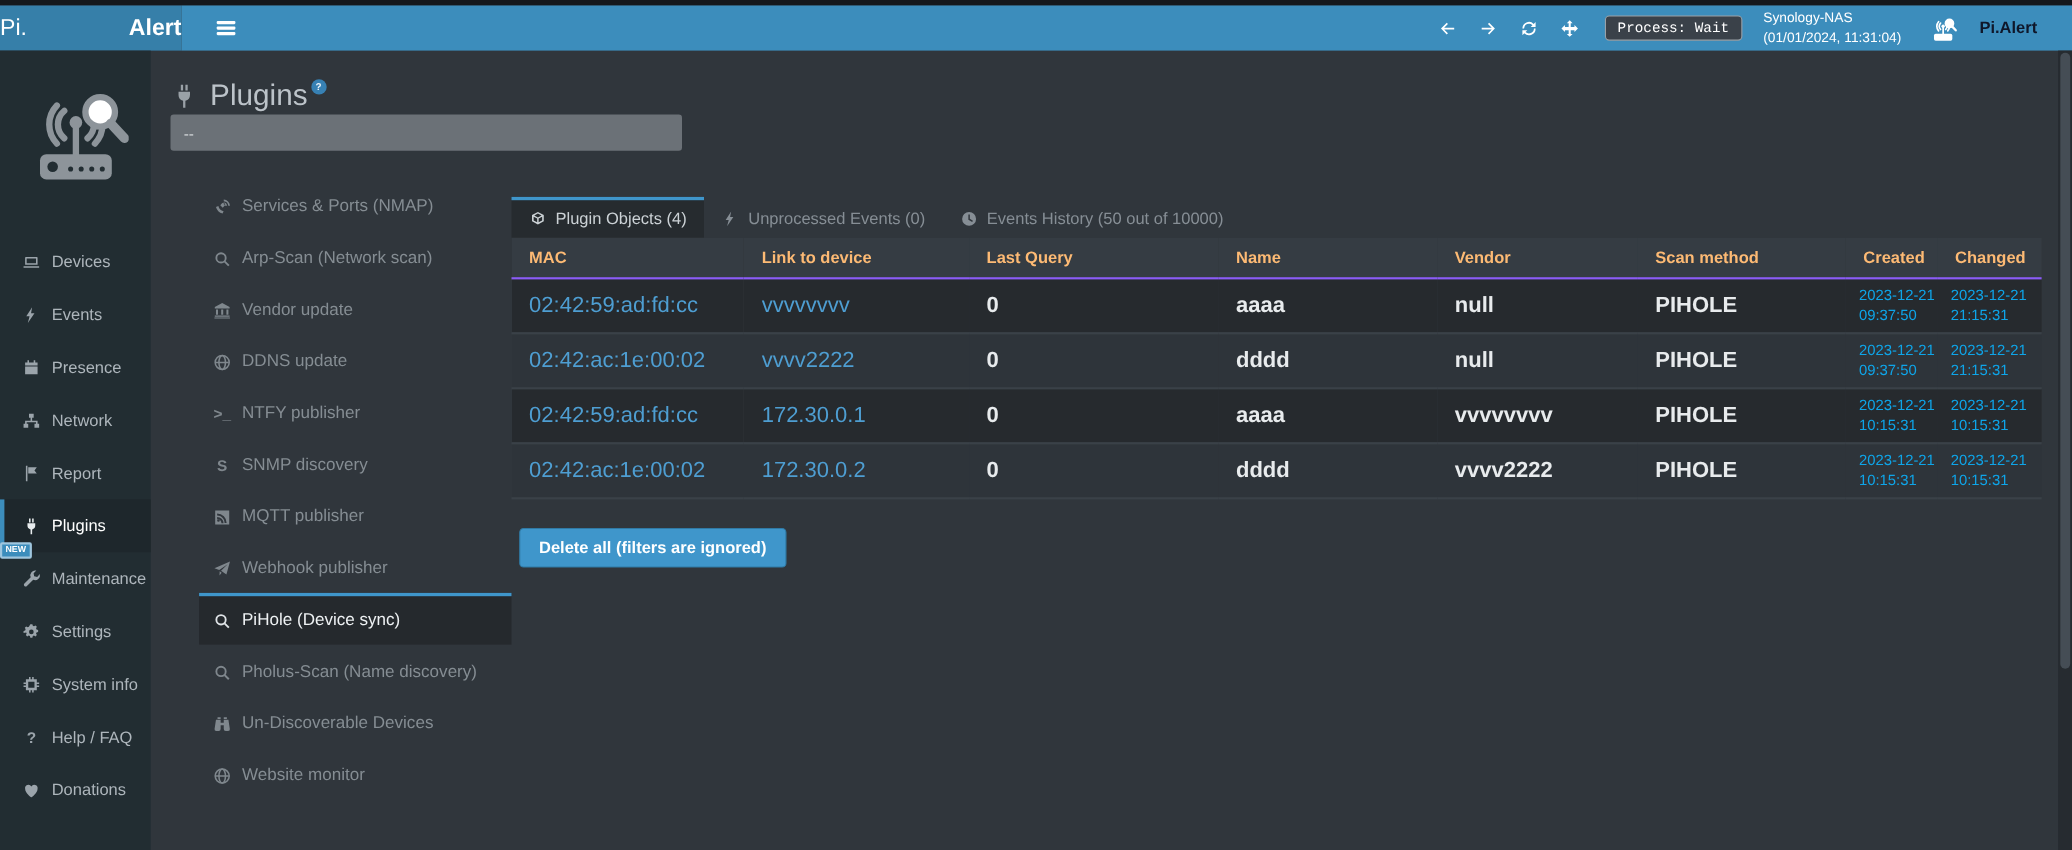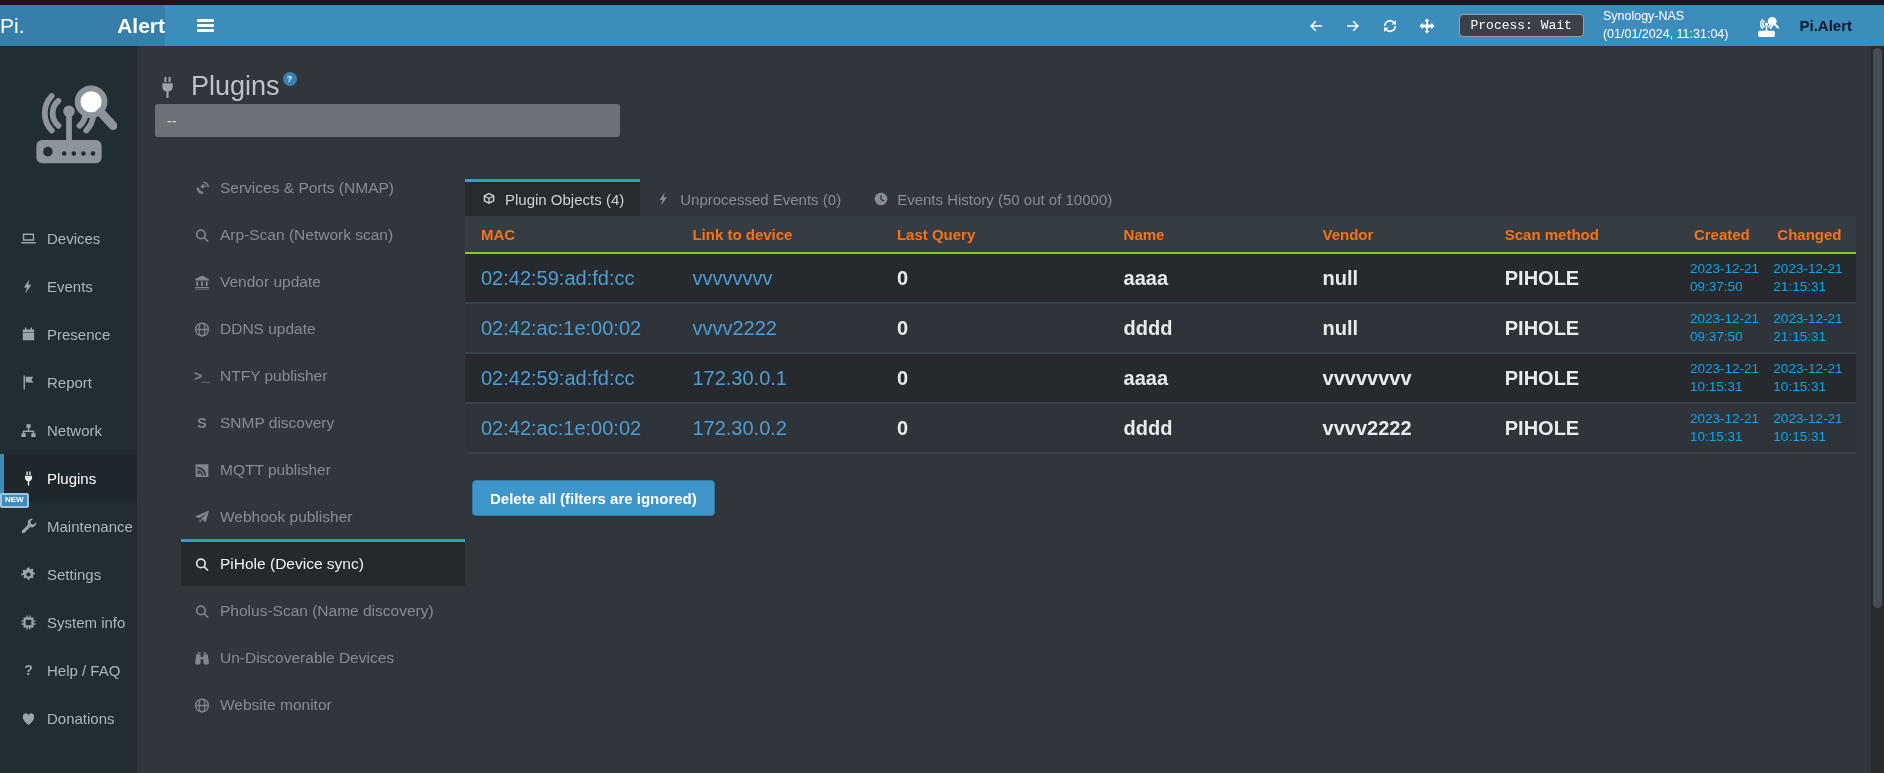--- a/index.html
+++ b/index.html
@@ -69,22 +69,22 @@
   .pnav-item.active .pnav-icon{color:#dfe3e6}
 
   .plugin-detail{flex:1;min-width:0;margin-top:16px}
   .tabbar{display:flex;height:37px}
   .tab{display:flex;align-items:center;gap:8px;padding:0 16px;font-size:15px;color:#868e95;
     border-top:3px solid transparent;cursor:pointer}
   .tab-icon{width:16px;height:16px;display:inline-flex;align-items:center;justify-content:center}
   .tab.active{background:#262b2f;border-top-color:var(--accent-bright);color:#ccd2d6}
 
   table{width:100%;border-collapse:collapse;table-layout:fixed}
-  th{background:var(--header-row);text-align:left;font-size:15px;color:#f97316;height:37px;
-    padding:0 6px 0 16px;font-weight:700;border-bottom:2px solid #84cc16;overflow:hidden;white-space:nowrap}
+  th{background:var(--header-row);text-align:left;font-size:15px;color:#fdba74;height:37px;
+    padding:0 6px 0 16px;font-weight:700;border-bottom:2px solid #8b5cf6;overflow:hidden;white-space:nowrap}
   td{height:50px;padding:0 4px 0 16px;font-size:20px;color:#e8ebed;border-bottom:2px solid #3a4148;
     vertical-align:middle;overflow:hidden}
   tbody tr:nth-child(odd){background:#262a2e}
   tbody tr:nth-child(even){background:#2e343a}
   td.date{font-size:13.5px;line-height:1.35;padding-left:12px;color:#0ea5e9;white-space:nowrap}
   .cell-link{color:var(--link);text-decoration:none;cursor:pointer}
   .cell-strong{font-weight:700}
 
   .delete-btn{margin:26px 0 0 7px;height:36px;padding:0 17px;background:var(--accent-bright);
     border:1px solid #2f7aa5;border-radius:4px;color:#fff;font-size:15px;font-weight:700;cursor:pointer;font-family:inherit}
@@ -199,32 +199,32 @@
           <span class="side-icon">
             <svg viewBox="0 0 24 24">
               <path fill="currentColor" d="M7 2h2v3H7zM15 2h2v3h-2zM4 5h16v4H4zM4 10h16v10H4z"></path>
             </svg>
           </span>
           <span class="side-label">Presence</span>
         </a>
         <a class="side-item">
           <span class="side-icon">
             <svg viewBox="0 0 24 24">
+              <path fill="currentColor" d="M9 3h6v5H9zM2 16h6v5H2zM16 16h6v5h-6zM11 8h2v4h-2zM4 12h16v2H4zM4 12h2v4H4zM18 12h2v4h-2z"></path>
+            </svg>
+          </span>
+          <span class="side-label">Network</span>
+        </a>
+        <a class="side-item">
+          <span class="side-icon">
+            <svg viewBox="0 0 24 24">
               <path fill="currentColor" d="M5 2h2v20H5zM8 4h11l-3 4 3 4H8z"></path>
             </svg>
           </span>
           <span class="side-label">Report</span>
-        </a>
-        <a class="side-item">
-          <span class="side-icon">
-            <svg viewBox="0 0 24 24">
-              <path fill="currentColor" d="M9 3h6v5H9zM2 16h6v5H2zM16 16h6v5h-6zM11 8h2v4h-2zM4 12h16v2H4zM4 12h2v4H4zM18 12h2v4h-2z"></path>
-            </svg>
-          </span>
-          <span class="side-label">Network</span>
         </a>
         <a class="side-item active">
           <span class="side-icon">
             <svg viewBox="0 0 24 24">
               <path fill="currentColor" d="M9 2h2v5H9zM13 2h2v5h-2zM7 8h10v3a5 5 0 0 1-4 4.9V22h-2v-6.1A5 5 0 0 1 7 11z"></path>
             </svg>
           </span>
           <span class="side-label">Plugins</span>
         </a>
         <a class="side-item">

